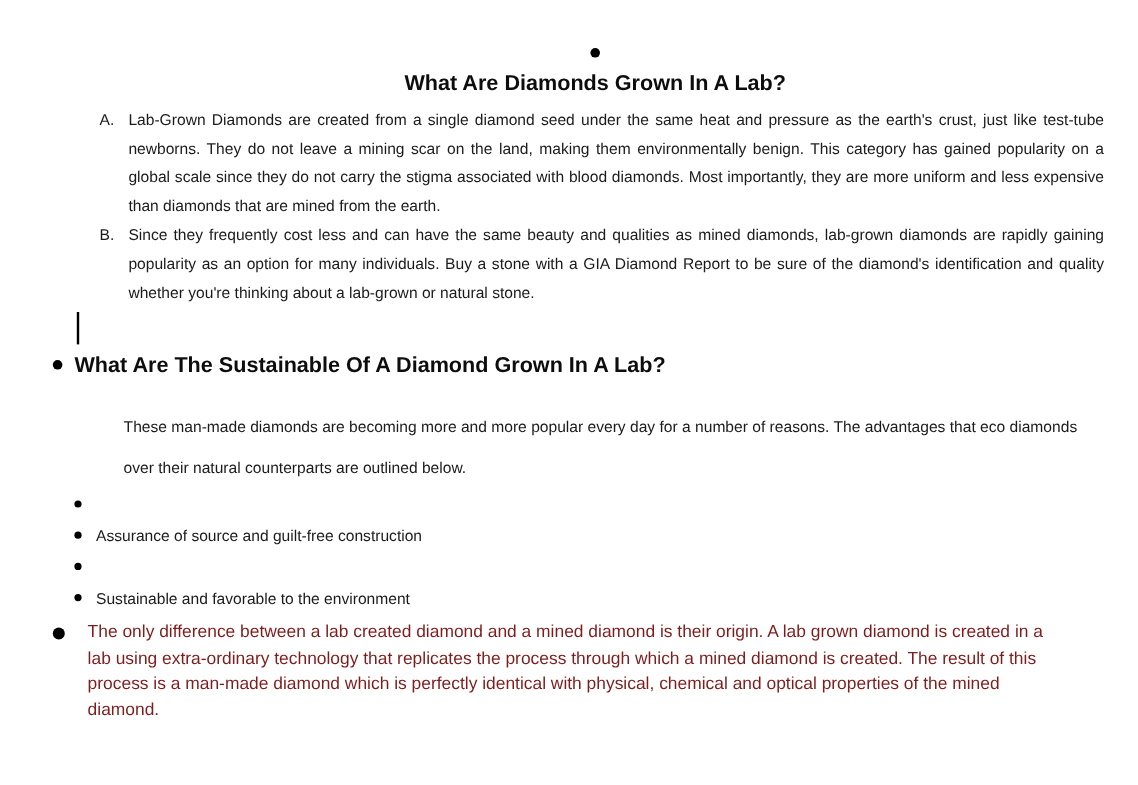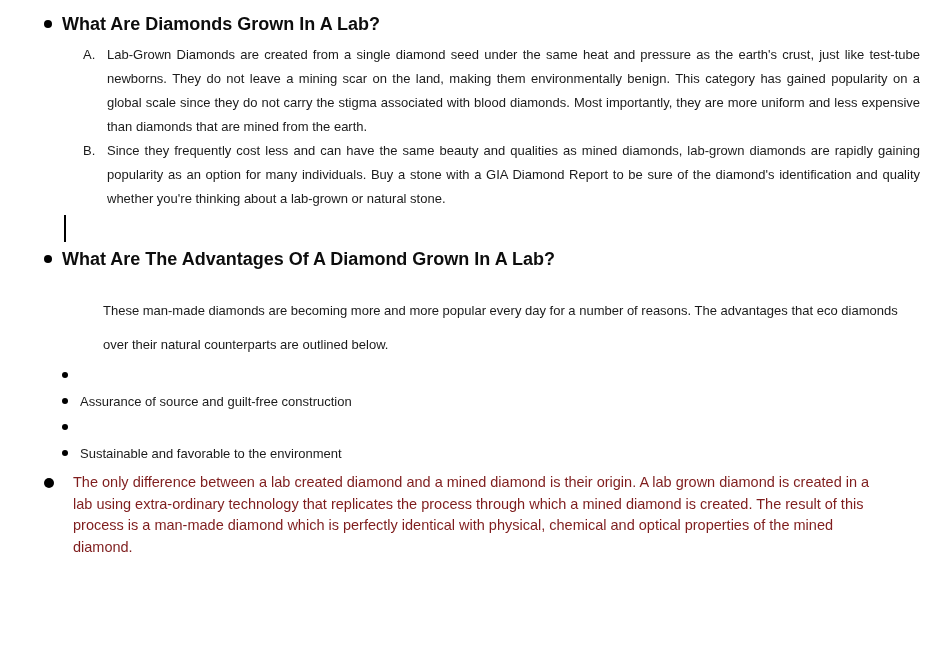--- a/index.html
+++ b/index.html
@@ -19,21 +19,21 @@
     background: #ffffff;
   }
   
   .dot { background: #000; border-radius: 50%; flex: none; }
   .dot-lg { width: 8px; height: 8px; }
   .dot-sm { width: 6px; height: 6px; }
   .dot-note { width: 10px; height: 10px; margin-top: 6px; }
 
   
   .h-row { display: flex; align-items: center; gap: 10px; margin-left: 44px; }
-  .h1-row { margin-top: 13px; }
+  .h1-row { margin-top: 40px; flex-direction: column; }
   .h2-row { margin-top: 6px; }
   .heading {
     font-size: 18px;
     font-weight: bold;
     margin: 0;
     line-height: 22px;
     color: #0d0d0d;
   }
 
   
@@ -102,21 +102,21 @@
     <div class="alpha-item">
       <span class="alpha-label">B.</span>
       <p>Since they frequently cost less and can have the same beauty and qualities as mined diamonds, lab-grown diamonds are rapidly gaining popularity as an option for many individuals. Buy a stone with a GIA Diamond Report to be sure of the diamond's identification and quality whether you're thinking about a lab-grown or natural stone.</p>
     </div>
   </div>
 
   <div class="caret"></div>
 
   <div class="h-row h2-row">
     <span class="dot dot-lg"></span>
-    <h1 class="heading">What Are The Advantages Of A Diamond Grown In A Lab?</h1>
+    <h1 class="heading">What Are The Sustainable Of A Diamond Grown In A Lab?</h1>
   </div>
 
   <p class="intro">These man-made diamonds are becoming more and more popular every day for a number of reasons. The advantages that eco diamonds over their natural counterparts are outlined below.</p>
 
   <div class="bullet-list">
     <div class="b-item">
       <span class="dot dot-sm"></span>
     </div>
     <div class="b-item">
       <span class="dot dot-sm"></span>

